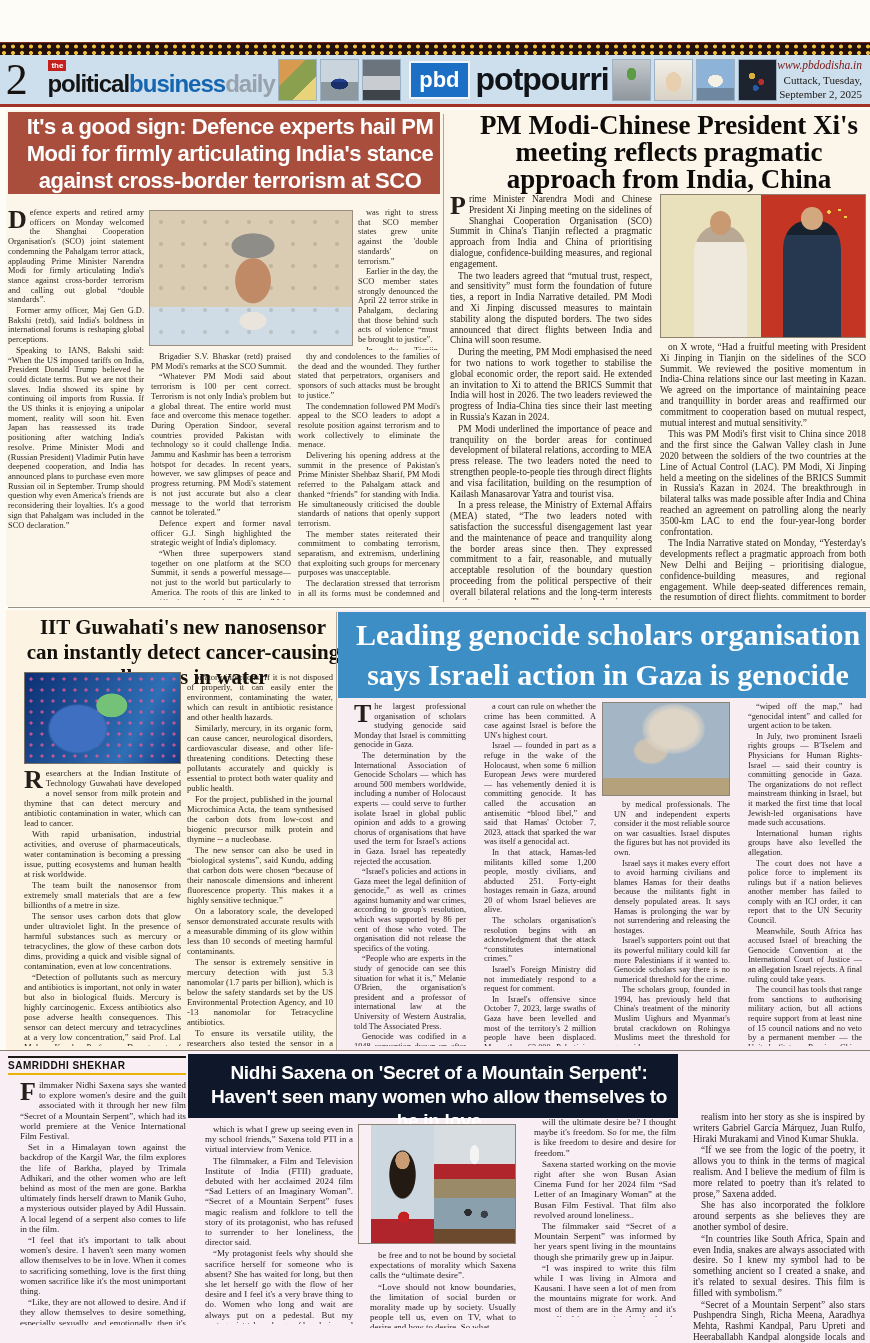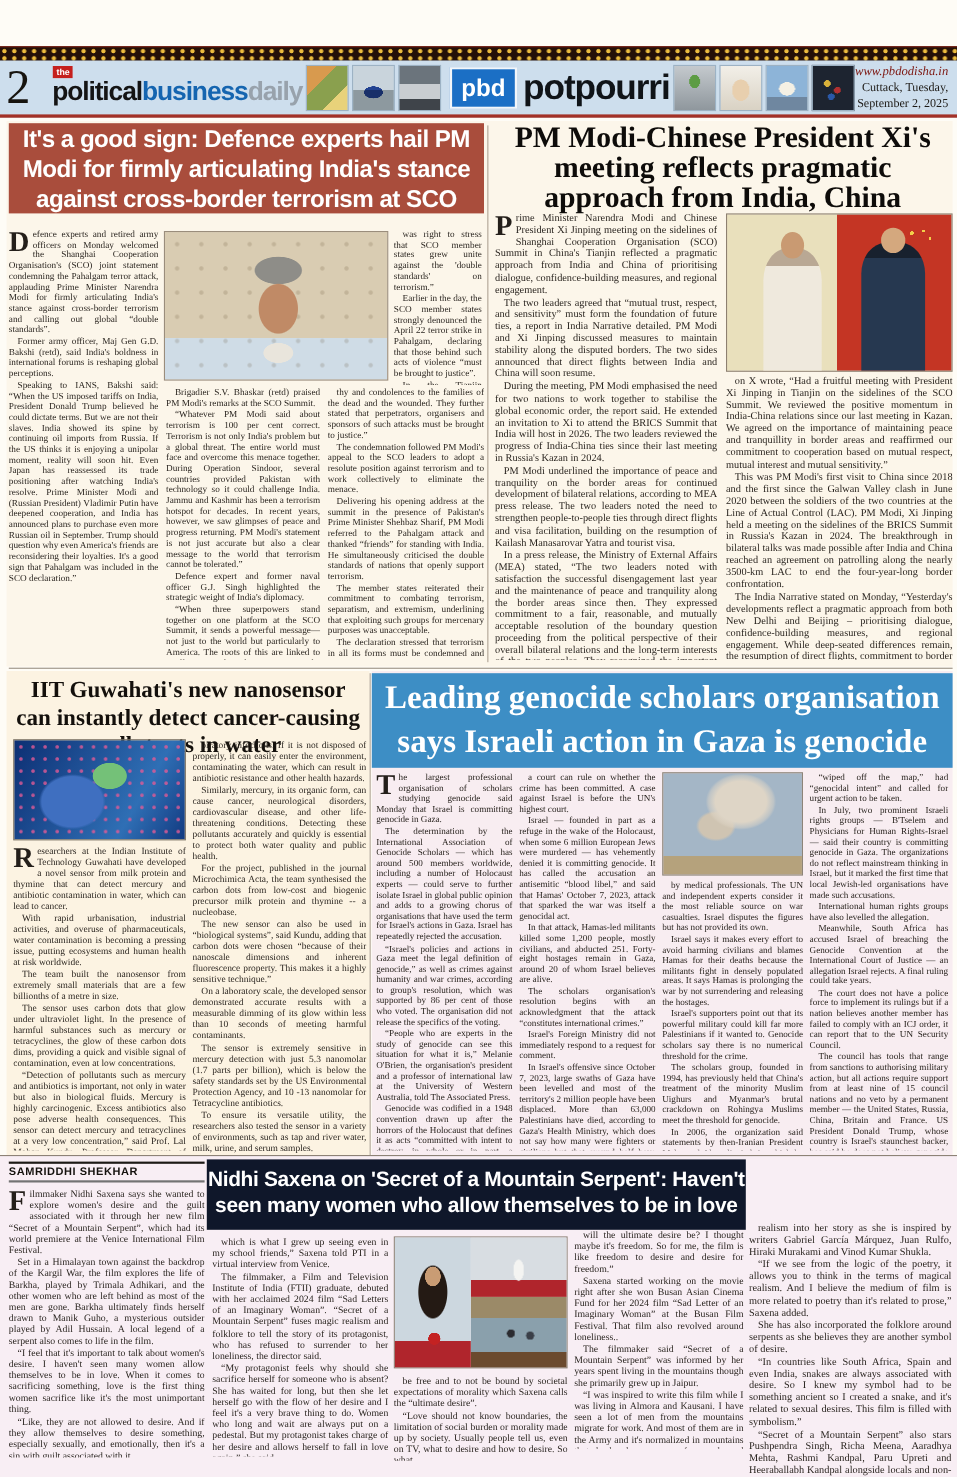--- a/index.html
+++ b/index.html
@@ -1,18 +1,18 @@
 <!DOCTYPE html>
 <html><head>
 <meta charset="utf-8">
 <style>
   html,body { margin:0; padding:0; background:#dedede; }
   #page { position:relative; width:870px; height:1343px; margin:0 auto; background:#fefcf6;
           font-family:"Liberation Serif", serif; color:#241f1a; overflow:hidden; }
-  .abs { position:absolute; }
+  .abs { position:absolute;padding-left:12px; }
 
   
   .filmstrip { left:0; top:42px; width:870px; height:13px; background:#241008;
     background-image: radial-gradient(circle at 4px 3.5px, #edbd3e 1.6px, transparent 2.3px),
                       radial-gradient(circle at 4px 10px, #edbd3e 1.6px, transparent 2.3px);
     background-size:9px 13px; border-top:1px solid #7e2418; }
   .mast { left:0; top:55px; width:870px; height:52px; background:#cddeed;
           border-bottom:3px solid #a33127; display:flex; align-items:center; padding:0; box-sizing:border-box; }
   .pageno { font-size:44px; line-height:44px; width:36px; text-align:center; color:#17140f; }
   .logo { position:relative; margin-left:14px; padding-top:8px; font-family:"Liberation Sans",sans-serif;
@@ -110,21 +110,21 @@
   .a4-c3t { left:602px; top:800px; width:128px; height:246px; }
   .a4-c4 { left:736px; top:702px; width:126px; height:344px; }
   .a4-smoke { left:602px; top:702px; width:128px; height:94px; border:1px solid #8d8478;
     box-sizing:border-box;
     background:
       radial-gradient(40px 32px at 56% 28%, #ded5c6 0 58%, rgba(222,213,198,.45) 74%, transparent 80%),
       radial-gradient(26px 20px at 38% 52%, #cfc4b2 0 58%, transparent 70%),
       linear-gradient(#a4b6c6 0 82%, #b5a27c 82%); }
 
   .a5-bg { left:0; top:1050px; width:870px; height:293px; background:#f8eef4; border-top:1px solid #8d8276; }
-  .a5-byline { left:8px; top:1056px; width:178px; border-top:2px solid #1d1a16; border-bottom:2px solid #737373;
+  .a5-byline { left:8px; top:1056px; width:178px; border-top:2px solid #1d1a16; border-bottom:2px solid #eab308;
     font-family:"Liberation Sans",sans-serif; font-weight:700; font-size:10px; letter-spacing:.5px;
     padding:2px 0; color:#14110d; }
   .banner-a5 { left:188px; top:1054px; width:490px; height:64px; background:#0f172a;
     font-family:"Liberation Sans",sans-serif; font-weight:700; font-size:19px; line-height:24px;
     letter-spacing:-0.3px; padding-top:7px; }
   .a5-body { font-size:8.9px; line-height:10.2px; }
   .a5-c1 { left:8px; top:1080px; width:178px; height:245px; }
   .a5-c2 { left:193px; top:1124px; width:160px; height:200px; }
   .a5-photos { left:358px; top:1124px; width:158px; height:120px; display:flex; border:1px solid #8d8276; box-sizing:border-box; }
   .p-sax { width:44%; height:100%; position:relative;
@@ -275,22 +275,22 @@
       <p>by medical professionals. The UN and independent experts consider it the most reliable source on war casualties. Israel disputes the figures but has not provided its own.</p>
       <p>Israel says it makes every effort to avoid harming civilians and blames Hamas for their deaths because the militants fight in densely populated areas. It says Hamas is prolonging the war by not surrendering and releasing the hostages.</p>
       <p>Israel's supporters point out that its powerful military could kill far more Palestinians if it wanted to. Genocide scholars say there is no numerical threshold for the crime.</p>
       <p>The scholars group, founded in 1994, has previously held that China's treatment of the minority Muslim Uighurs and Myanmar's brutal crackdown on Rohingya Muslims meet the threshold for genocide.</p>
       <p>In 2006, the organization said statements by then-Iranian President Mahmoud Ahmadinejad, in which he called for Israel to be</p>
     </div>
   <div class="abs a4-c4 a4-body body-text">
       <p>“wiped off the map,” had “genocidal intent” and called for urgent action to be taken.</p>
       <p>In July, two prominent Israeli rights groups — B'Tselem and Physicians for Human Rights-Israel — said their country is committing genocide in Gaza. The organizations do not reflect mainstream thinking in Israel, but it marked the first time that local Jewish-led organisations have made such accusations.</p>
       <p>International human rights groups have also levelled the allegation.</p>
+      <p>The court does not have a police force to implement its rulings but if a nation believes another member has failed to comply with an ICJ order, it can report that to the UN Security Council.</p>
       <p>Meanwhile, South Africa has accused Israel of breaching the Genocide Convention at the International Court of Justice — an allegation Israel rejects. A final ruling could take years.</p>
-      <p>The court does not have a police force to implement its rulings but if a nation believes another member has failed to comply with an ICJ order, it can report that to the UN Security Council.</p>
       <p>The council has tools that range from sanctions to authorising military action, but all actions require support from at least nine of 15 council nations and no veto by a permanent member — the United States, Russia, China, Britain and France. US President Donald Trump, whose country is Israel's staunchest backer, has said he does not believe genocide is taking place. (AP)</p>
     </div>
 
   <div class="abs a5-bg"></div>
   <div class="abs a5-byline">SAMRIDDHI SHEKHAR</div>
   <div class="abs banner banner-a5">Nidhi Saxena on 'Secret of a Mountain Serpent': Haven't seen many women who allow themselves to be in love</div>
   <div class="abs a5-c1 a5-body body-text" data-dropcap="">
       <p>Filmmaker Nidhi Sax­ena says she wanted to explore women's desire and the guilt associated with it through her new film “Secret of a Mountain Serpent”, which had its world premiere at the Venice International Film Festival.</p>
       <p>Set in a Himalayan town against the backdrop of the Kargil War, the film explores the life of Barkha, played by Trimala Adhikari, and the other women who are left behind as most of the men are gone. Barkha ultimately finds herself drawn to Manik Guho, a mysterious outsider played by Adil Hussain. A local legend of a serpent also comes to life in the film.</p>
       <p>“I feel that it's important to talk about women's desire. I haven't seen many women allow themselves to be in love. When it comes to sacrificing something, love is the first thing women sacrifice like it's the most unimportant thing.</p>

